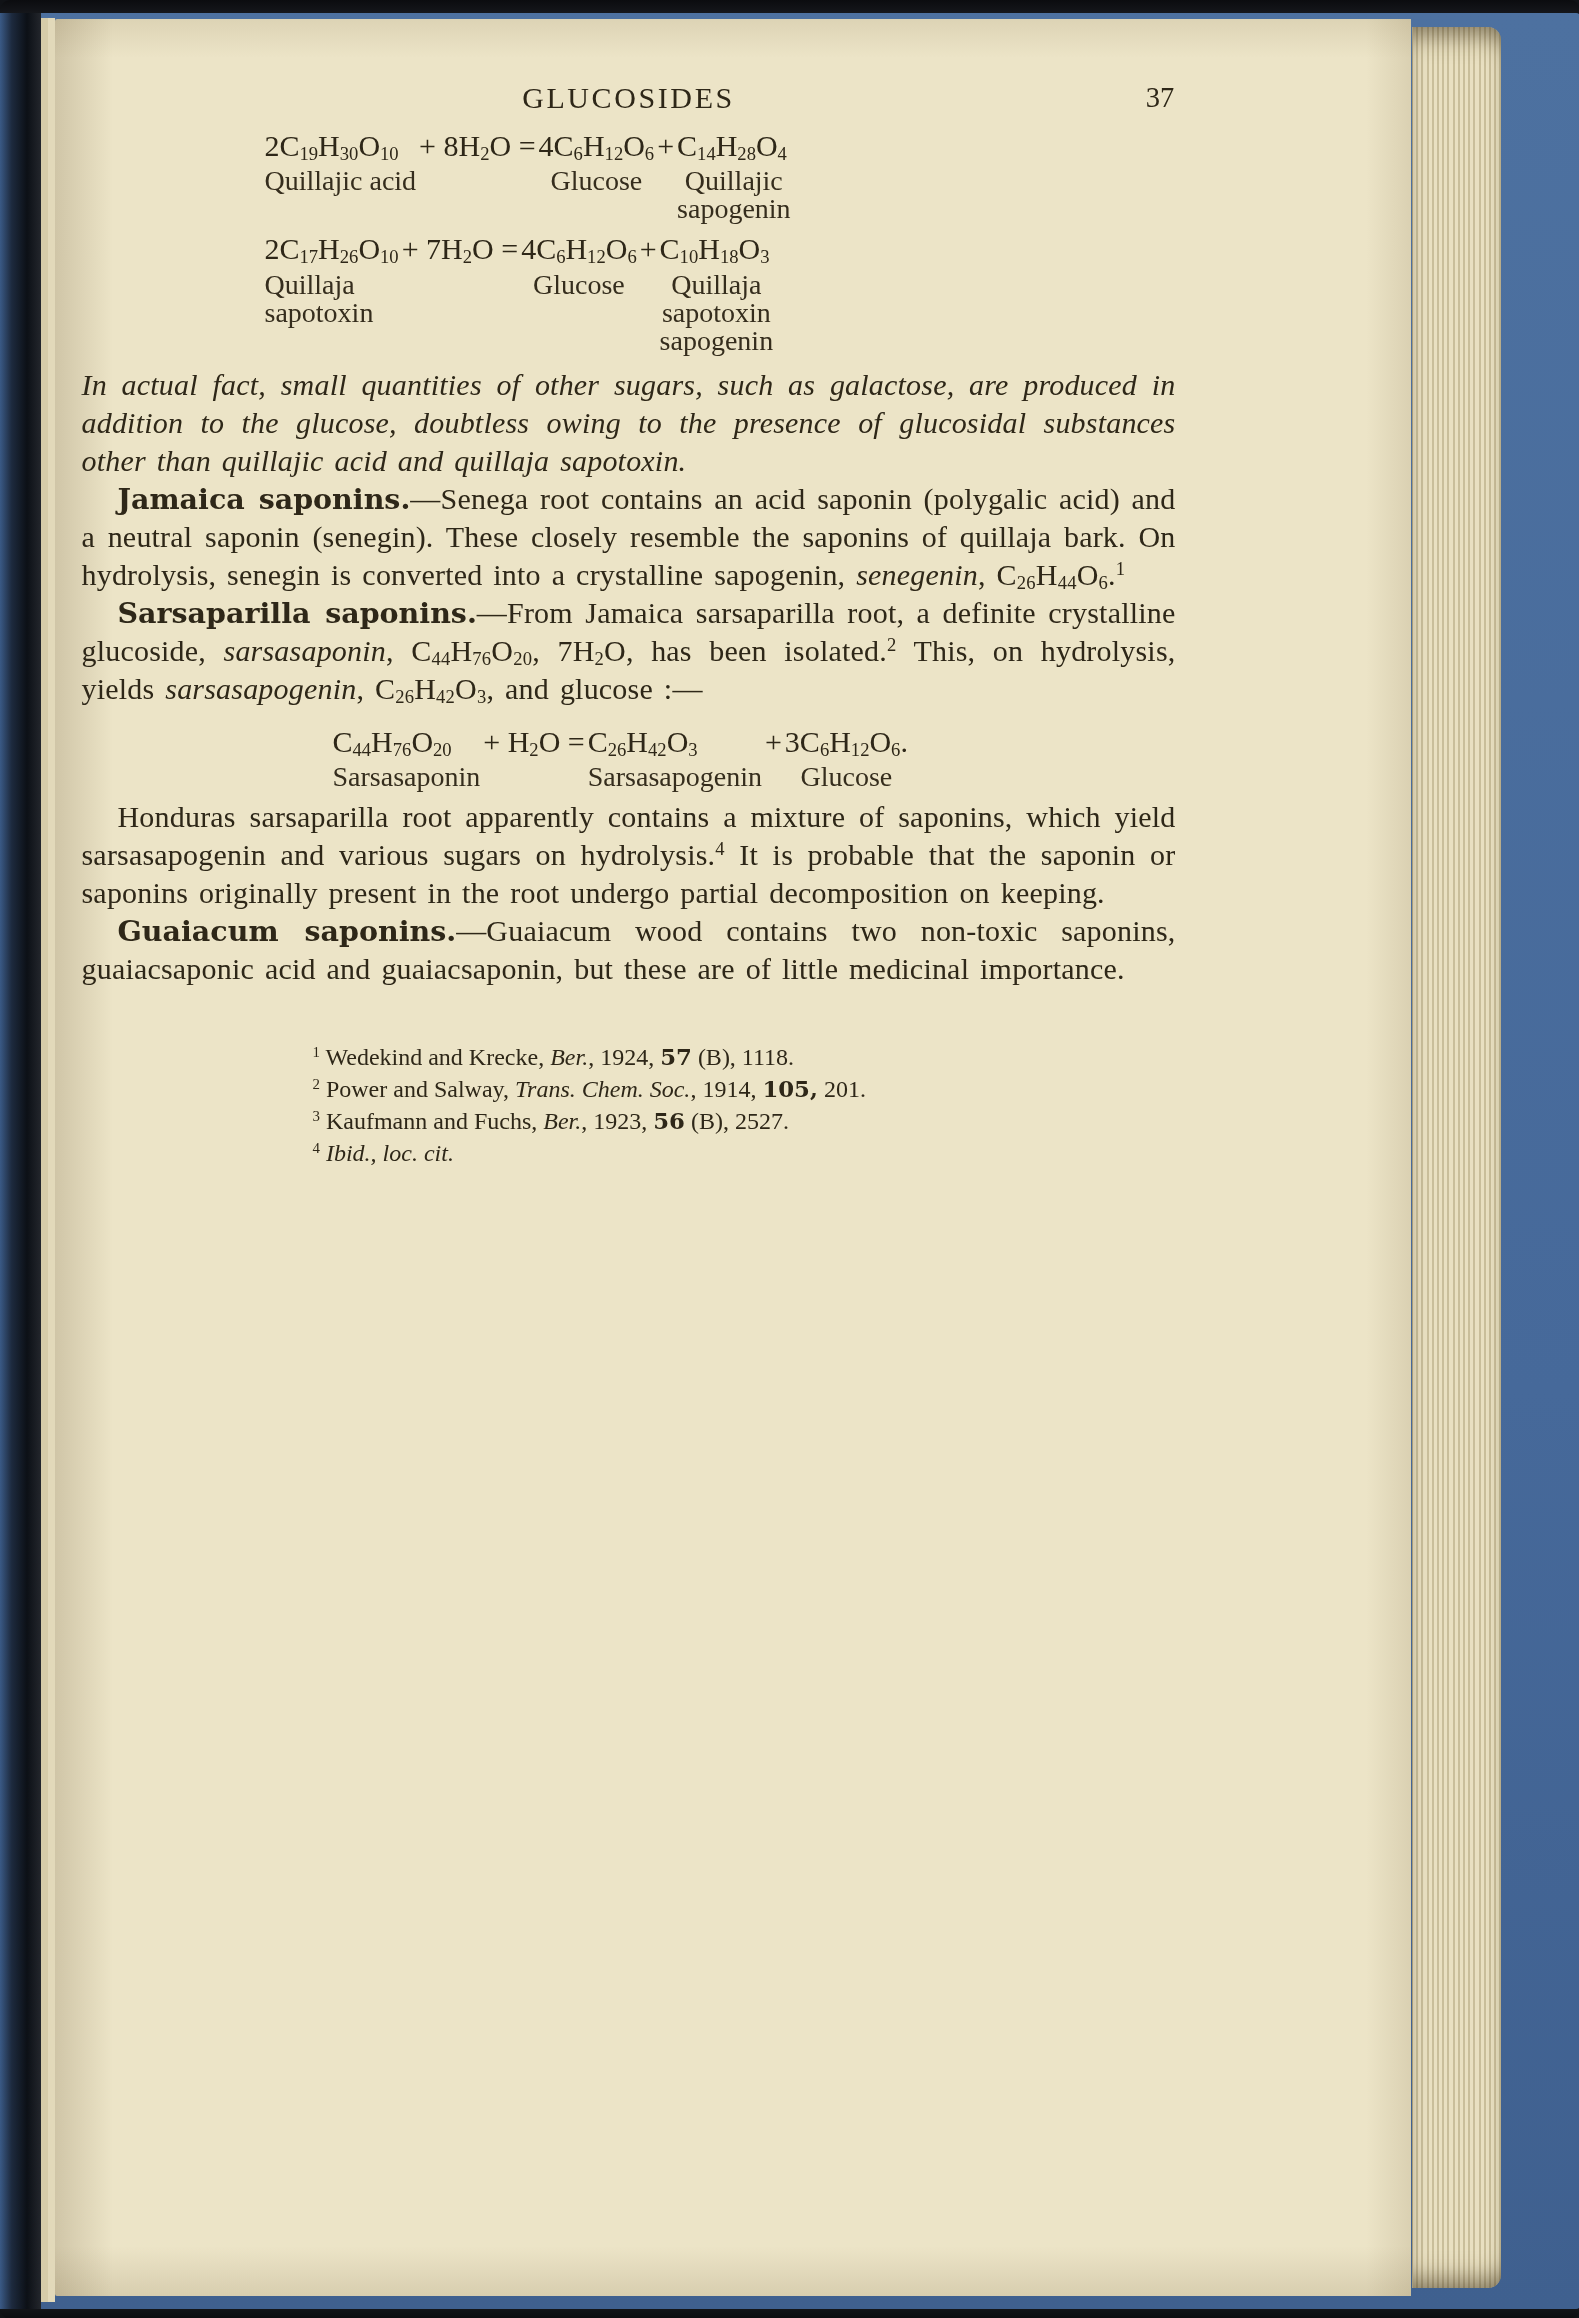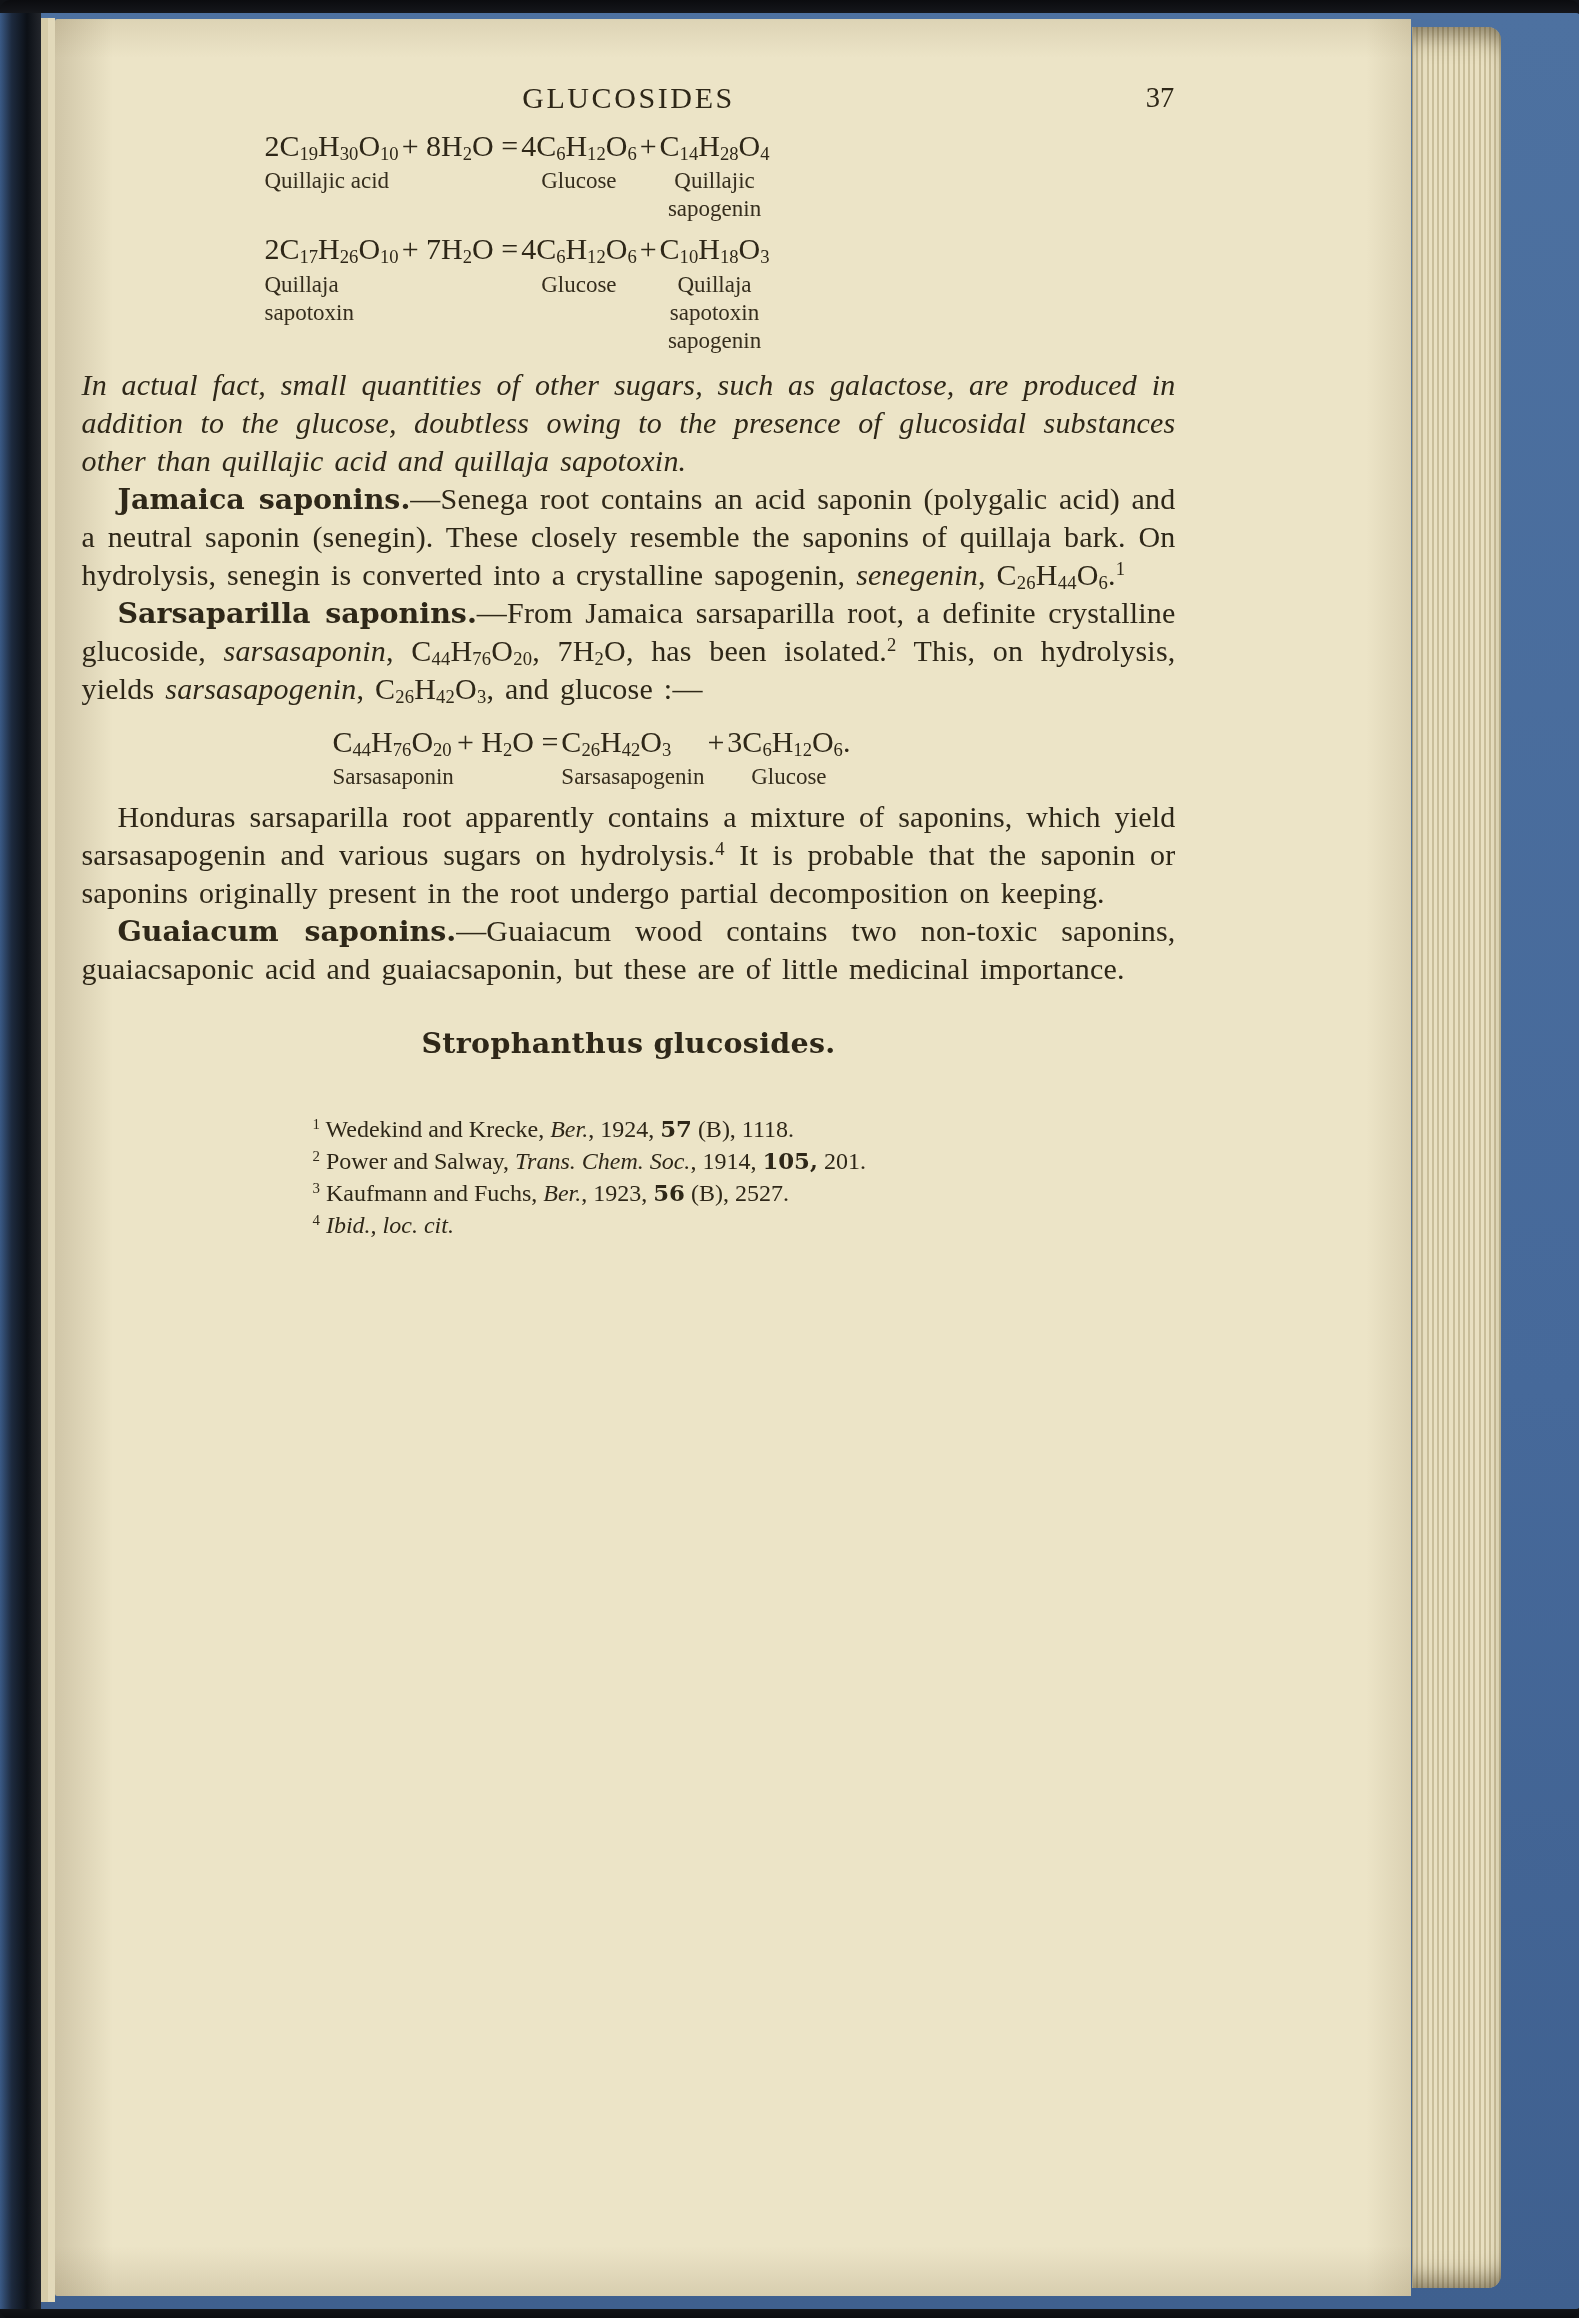--- a/index.html
+++ b/index.html
@@ -40,21 +40,21 @@
   .content{position:absolute;left:26.5px;top:60px;width:1094px;}
 
   .page-header{position:relative;height:38px;margin-bottom:10.4px;}
   .running-title{display:block;text-align:center;font-size:30px;letter-spacing:2.6px;line-height:38px;}
   .page-number{position:absolute;right:1.3px;top:0;font-size:28.5px;line-height:38px;}
 
   .eq-group{margin-left:183px;}
   .eq-row{display:flex;align-items:flex-start;column-gap:3px;}
   .eq-row + .eq-row{margin-top:7.8px;}
   .eq-formula{font-size:30px;line-height:35px;white-space:nowrap;}
-  .eq-label{font-size:23px;line-height:28px;margin-top:4.5px;white-space:pre-line;text-align:center;color:#352d1d;}
+  .eq-label{font-size:28px;line-height:28px;margin-top:4.5px;white-space:pre-line;text-align:center;color:#352d1d;}
   .eq-row .eq-col:first-child .eq-label{text-align:left;}
   .eq-standalone{margin-left:251px;margin-top:15.5px;margin-bottom:7px;}
 
   p.body{font-size:30px;line-height:38px;text-align:justify;word-spacing:3.2px;letter-spacing:0.2px;}
   p.body.indent{text-indent:36px;}
   p.body.after-eq{margin-top:11.7px;font-style:italic;}
 
   .b{font-family:"DejaVu Serif",serif;font-weight:bold;font-size:.95em;letter-spacing:0;}
   .i{font-style:italic;}
 
@@ -158,21 +158,20 @@
             <div class="eq-formula">3C<sub>6</sub>H<sub>12</sub>O<sub>6</sub>.</div>
             <div class="eq-label">Glucose</div>
           </div>
         </div>
 
 
       <p class="body indent"><span>Honduras sarsaparilla root apparently contains a mixture of saponins, which yield sarsasapogenin and various sugars on hydrolysis.<sup>4</sup>  It is probable that the saponin or saponins originally present in the root undergo partial decomposition on keeping.</span></p>
 
       <p class="body indent"><span class="b">Guaiacum saponins.</span><span>—Guaiacum wood contains two non-toxic saponins, guaiacsaponic acid and guaiacsaponin, but these are of little medicinal importance.</span></p>
 
-      <h2 class="section-heading">Strophanthus glucosides.</h2>
 
 
       <div class="footnotes">
         <div class="footnote"><span><sup>1</sup> Wedekind and Krecke, </span><span class="i">Ber.</span><span>, 1924, </span><span class="b">57</span><span> (B), 1118.</span></div>
         <div class="footnote"><span><sup>2</sup> Power and Salway, </span><span class="i">Trans. Chem. Soc.</span><span>, 1914, </span><span class="b">105,</span><span> 201.</span></div>
         <div class="footnote"><span><sup>3</sup> Kaufmann and Fuchs, </span><span class="i">Ber.</span><span>, 1923, </span><span class="b">56</span><span> (B), 2527.</span></div>
         <div class="footnote"><span><sup>4</sup> </span><span class="i">Ibid., loc. cit.</span></div>
       </div>
 
     </div>

